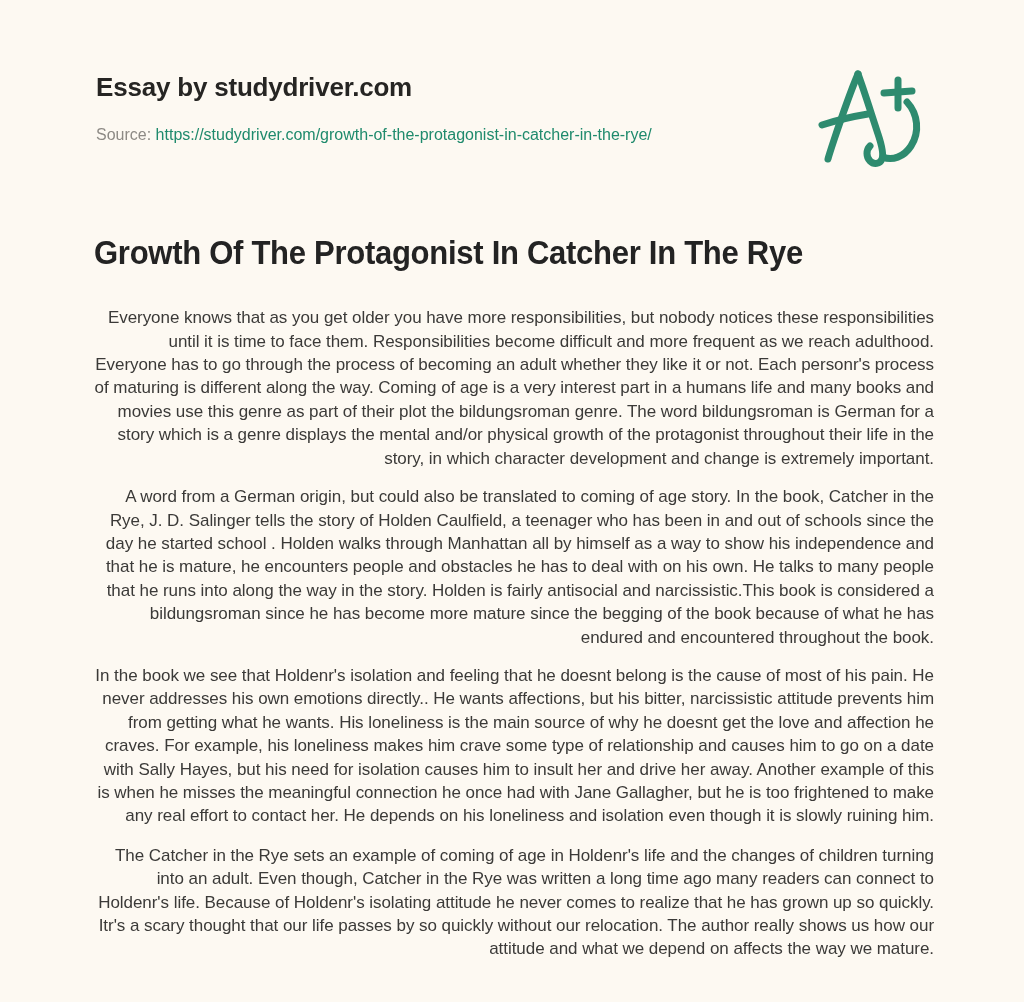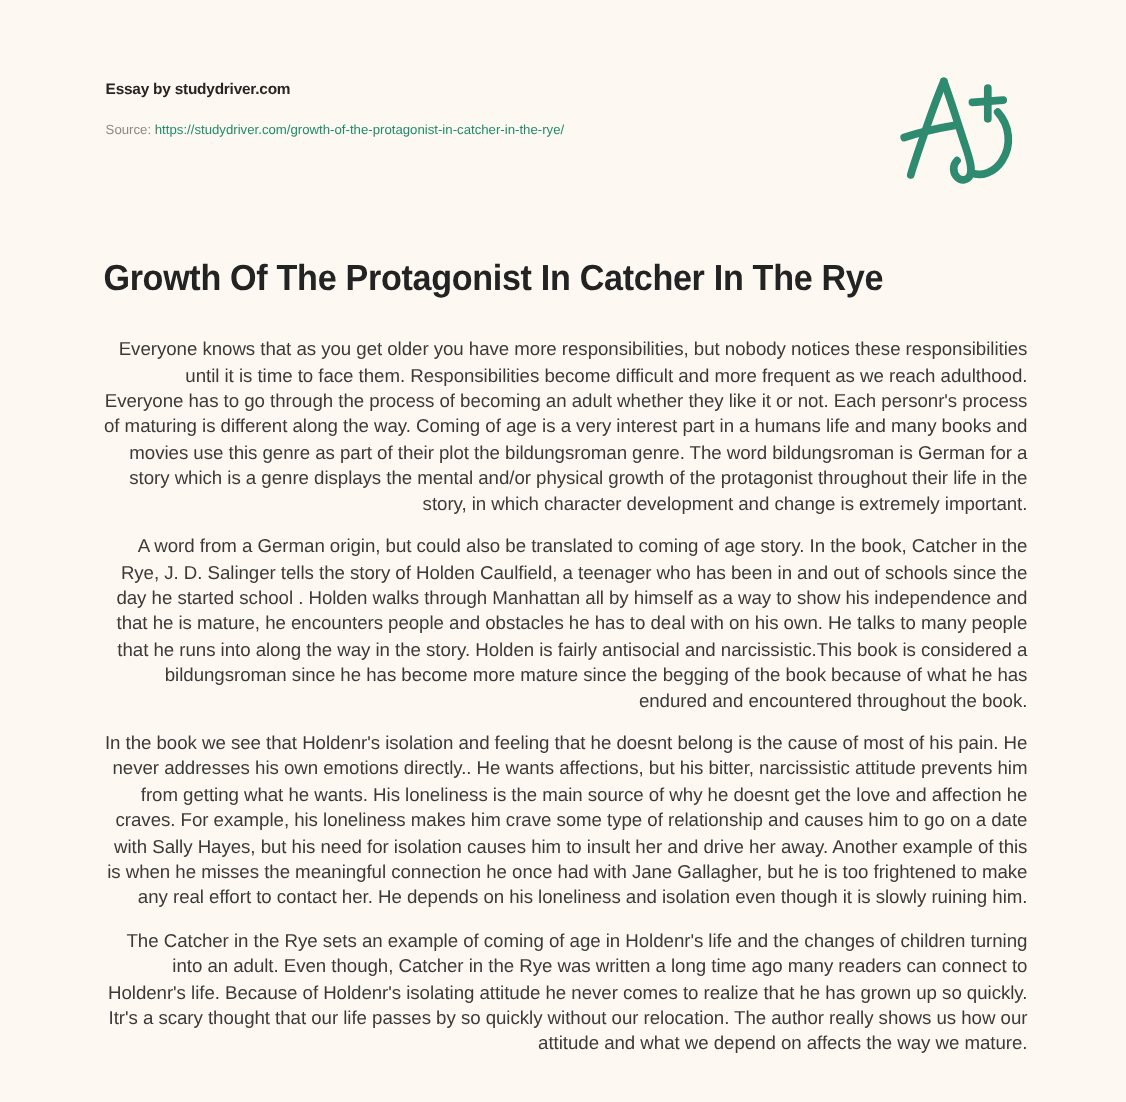--- a/index.html
+++ b/index.html
@@ -30,32 +30,32 @@
     width: 1024px;
     height: 200px;
   }
   .header-text {
     position: absolute;
     left: 96px;
     top: 72px;
     width: 700px;
   }
   .brand-line {
-    font-size: 14px;
+    font-size: 26px;
     font-weight: bold;
     color: #262523;
     letter-spacing: -0.2px;
     line-height: 1.2;
     margin: 0;
     white-space: nowrap;
   }
   .source-line {
     margin: 0;
     padding-top: 22px;
-    font-size: 12px;
+    font-size: 16px;
     line-height: 1.3;
     white-space: nowrap;
   }
   .source-label {
     color: #8d8a85;
   }
   .source-url {
     color: #1f8a6c;
     text-decoration: none;
   }

